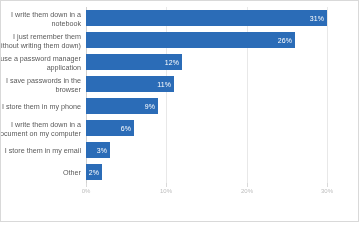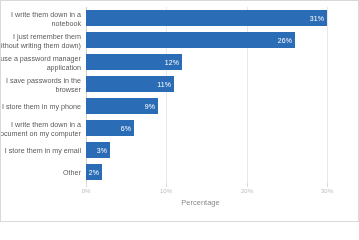--- a/index.html
+++ b/index.html
@@ -189,17 +189,14 @@
   <div class="tick-mark" style="left:85px;"></div>
   <div class="tick-mark" style="left:165px;"></div>
   <div class="tick-mark" style="left:246px;"></div>
   <div class="tick-mark" style="left:326px;"></div>
 
   <div class="tick-label" style="left:85px;">0%</div>
   <div class="tick-label" style="left:165px;">10%</div>
   <div class="tick-label" style="left:246px;">20%</div>
   <div class="tick-label" style="left:326px;">30%</div>
 
-  <div id="x-axis-title">
-    <span id="x-axis-title-inner">Percentage</span>
-  </div>
 
 </div>
 
 </body></html>

